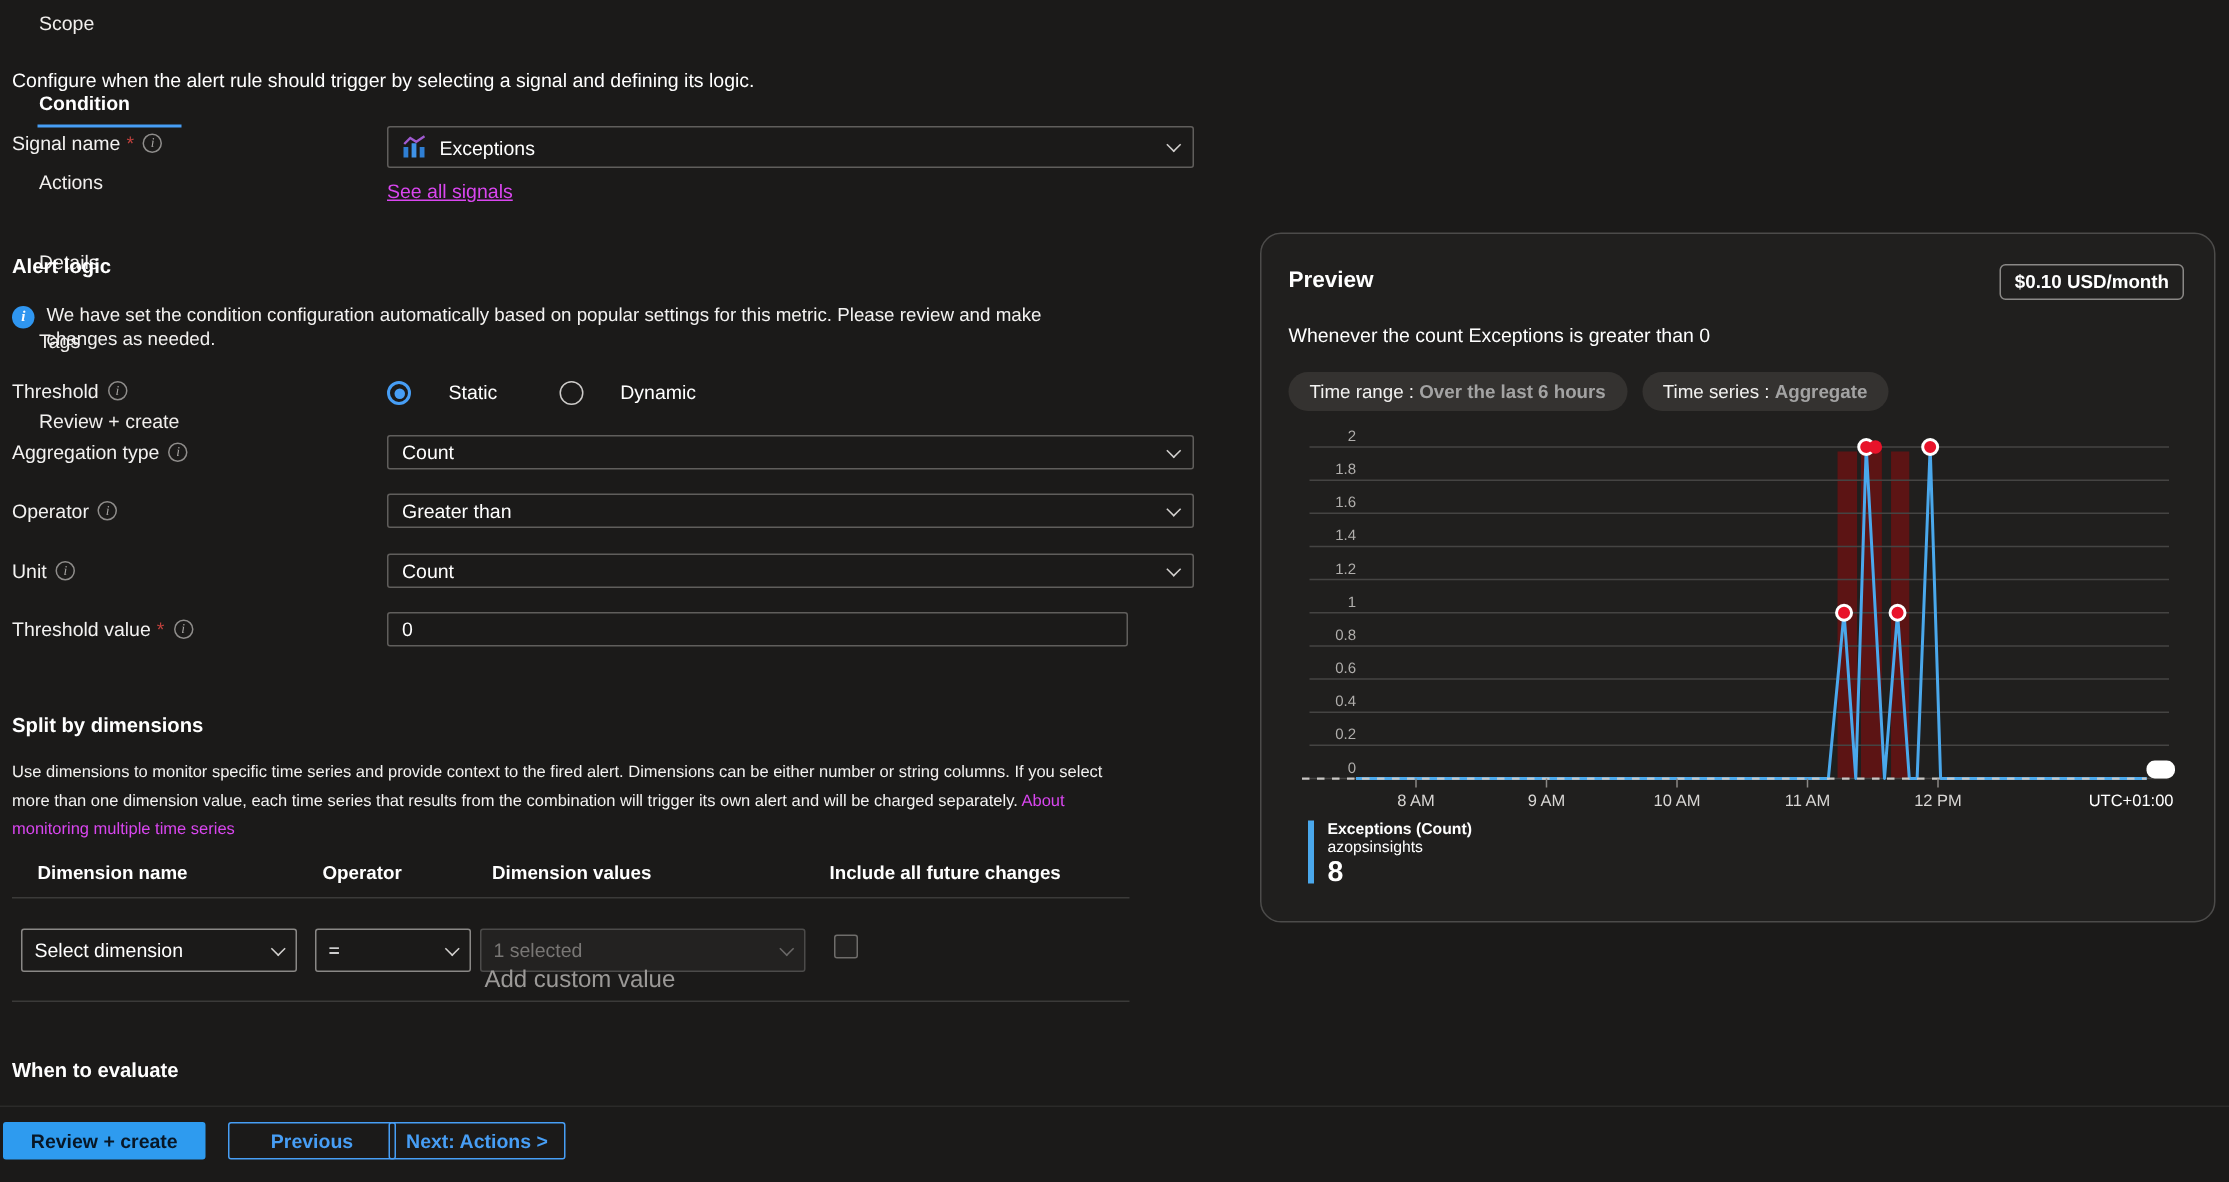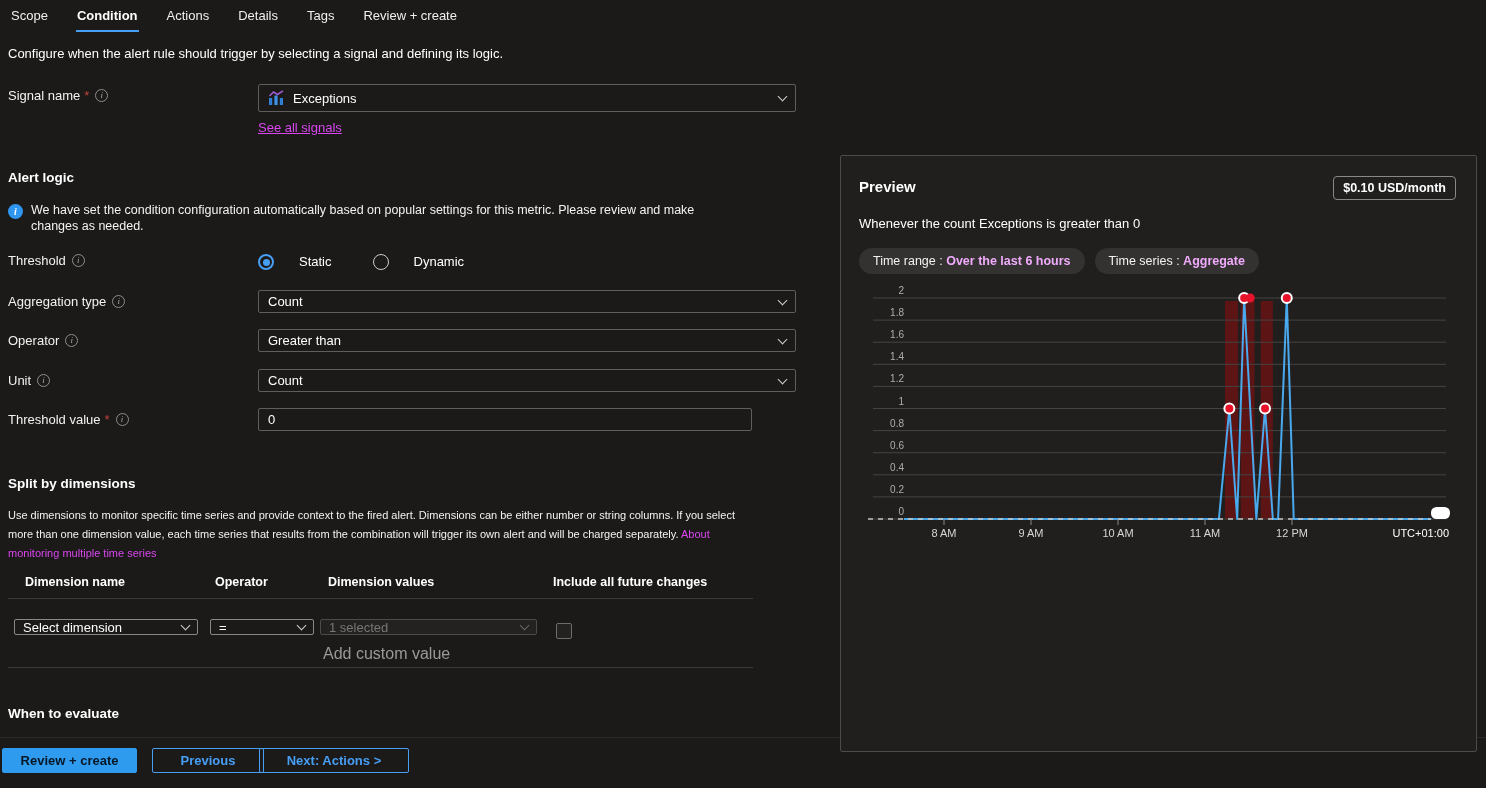--- a/index.html
+++ b/index.html
@@ -3,21 +3,21 @@
 <meta charset="utf-8">
 <style>
   * { margin:0; padding:0; box-sizing:border-box; }
   html,body { width:1486px; height:788px; }
   body {
     background:#1b1a19; color:#ffffff;
     font-family:"Liberation Sans", sans-serif; font-size:13px;
     position:relative; overflow:hidden;
   }
   
-  .tabs { position:absolute; top:6px; left:10px; display:flex; gap:27px; }
+  .tabs { position:absolute; top:6px; left:25px; display:flex; gap:27px;flex-direction:column; }
   .tab { font-size:13px; color:#f1efed; padding:2px 1px 7px 1px; border-bottom:2px solid transparent; }
   .tab.active { font-weight:bold; color:#ffffff; border-bottom:2px solid #479ef5; }
   
   .abs { position:absolute; }
   .lbl { position:absolute; left:8px; display:flex; align-items:center; gap:6px; font-size:13px; color:#f3f2f1; }
   .req { color:#c0413d; margin-left:-2px; }
   .info { width:13px; height:13px; border-radius:50%; border:1px solid #8f8d8b; color:#a8a6a4;
           font-size:9px; line-height:11px; text-align:center; font-style:italic;
           font-family:"Liberation Serif", serif; flex:none; }
   .heading { position:absolute; left:8px; font-weight:bold; font-size:13.5px; color:#ffffff; }
@@ -28,41 +28,41 @@
            padding:0 9px; cursor:pointer; }
   .chev { width:7px; height:7px; border-right:1.5px solid #d2d0ce; border-bottom:1.5px solid #d2d0ce;
           transform:rotate(45deg); margin-left:auto; margin-top:-3px; flex:none; }
   input.txt { position:absolute; left:258px; width:494px; background:#1b1a19; border:1px solid #605e5c;
               border-radius:2px; color:#ffffff; font-size:13px; padding:0 9px; font-family:inherit; }
   .radio { width:16px; height:16px; border-radius:50%; border:1px solid #cdcbc9; flex:none; position:relative; }
   .radio.sel { border:2px solid #479ef5; }
   .radio.sel::after { content:""; position:absolute; inset:2.5px; background:#479ef5; border-radius:50%; }
   .hr { position:absolute; left:8px; width:745px; height:1px; background:#3b3a39; }
   .colhead { position:absolute; font-weight:bold; font-size:12.5px; color:#ffffff; top:575px; }
-  .dd { position:absolute; background:#1b1a19; border:1px solid #8a8886; border-radius:2px; height:16px;
+  .dd { position:absolute; background:#1b1a19; border:1px solid #8a8886; border-radius:2px; height:29px;
         display:flex; align-items:center; padding:0 8px; font-size:13px; cursor:pointer; }
   .dd.disabled { border-color:#4c4b4a; background:#232221; color:#797775; cursor:default; }
   .checkbox { position:absolute; width:16px; height:16px; border:1px solid #6f6d6b; border-radius:2px; background:#232221; }
   .muted { color:#9b9997; }
   
   .footer-line { position:absolute; top:737px; left:0; width:1486px; height:1px; background:#2b2a29; }
   .btn { position:absolute; top:748px; height:25px; font-size:13px; font-weight:bold; border-radius:2px;
          display:flex; align-items:center; justify-content:center; cursor:pointer; font-family:inherit; }
   .btn.primary { background:#2e9bef; color:#081726; border:1px solid #2e9bef; }
   .btn.outline { background:transparent; color:#479ef5; border:1px solid #479ef5; }
   
-  .panel { position:absolute; left:840px; top:155px; width:637px; height:597px;
-           background:#201f1e; border:1px solid #4c4b4a; border-radius:2px; }
+  .panel { position:absolute; left:840px; top:155px; width:637px; height:460px;
+           background:#201f1e; border:1px solid #4c4b4a; border-radius:14px; }
   .panel-title { position:absolute; left:18px; top:22px; font-size:15px; font-weight:bold; }
   .badge { position:absolute; right:20px; top:20px; border:1px solid #8a8886; border-radius:4px;
            padding:4px 9px; font-size:12.5px; font-weight:bold; color:#ffffff; }
   .cond-text { position:absolute; left:18px; top:60px; font-size:13px; }
   .chips { position:absolute; left:18px; top:92px; display:flex; gap:10px; }
   .chip { background:#343230; border-radius:14px; padding:6px 14px; font-size:12.5px; color:#f3f2f1; }
-  .chip b { color:#f0abfc; }
+  .chip b { color:#a3a3a3; }
   .legend { position:absolute; left:31px; top:391px; display:flex; gap:9px; }
   .legend-bar { width:4px; height:42px; flex:none; }
   .legend-name { font-size:10.5px; font-weight:bold; line-height:12px; }
   .legend-res { font-size:10.5px; line-height:12px; }
   .legend-total { font-size:19px; font-weight:bold; line-height:20px; margin-top:1px; }
   svg text { font-family:"Liberation Sans", sans-serif; }
   
   .sig-icon { width:17px; height:16px; margin-right:8px; flex:none; }
   .binfo { width:15px; height:15px; border-radius:50%; background:#2f96f0; color:#ffffff; font-size:10px;
            line-height:15px; text-align:center; font-weight:bold; font-style:italic;
@@ -178,21 +178,21 @@
 </div>
 <div class="checkbox" style="left:556px; top:623px;"></div>
 <div class="abs muted" style="left:323px; top:645px; font-size:16px;">Add custom value</div>
 <div class="hr" style="top:667px;"></div>
 
 <div class="heading" style="top:706px;">When to evaluate</div>
 
 <div class="footer-line"></div>
 <button class="btn primary" style="left:2px; width:135px;">Review + create</button>
 <button class="btn outline" style="left:152px; width:112px;">Previous</button>
-<button class="btn outline" style="left:259px; width:150px;">Next: Actions &gt;</button>
+<button class="btn outline" style="left:259px; width:118px;">Next: Actions &gt;</button>
 
 <div class="panel">
   <div class="panel-title">Preview</div>
   <div class="badge">$0.10 USD/month</div>
   <div class="cond-text">Whenever the count Exceptions is greater than 0</div>
   <div class="chips">
     <div class="chip">
       <span>Time range : </span><b>Over the last 6 hours</b>
     </div>
     <div class="chip">
@@ -240,13 +240,21 @@
       <text x="431" y="251" text-anchor="middle" fill="#d8d6d4" font-size="11">12 PM</text>
       <text x="588" y="251" text-anchor="end" fill="#ffffff" font-size="11">UTC+01:00</text>
       <circle cx="368.35999999999996" cy="122.5" r="5" fill="#e8132a" stroke="#ffffff" stroke-width="2"></circle>
       <circle cx="383.1499999999999" cy="12" r="5" fill="#e8132a" stroke="#ffffff" stroke-width="2"></circle>
       <circle cx="389.23999999999995" cy="12" r="4.5" fill="#e8132a" stroke="none" stroke-width="0"></circle>
       <circle cx="404.03" cy="122.5" r="5" fill="#e8132a" stroke="#ffffff" stroke-width="2"></circle>
       <circle cx="425.78" cy="12" r="5" fill="#e8132a" stroke="#ffffff" stroke-width="2"></circle>
       <rect x="570" y="221" width="19" height="12" rx="5.5" fill="#ffffff"></rect>
     </svg>
 
+  <div class="legend">
+    <div class="legend-bar" id="legend-bar" style="background: rgb(74, 168, 236);"></div>
+    <div>
+      <div class="legend-name">Exceptions (Count)</div>
+      <div class="legend-res">azopsinsights</div>
+      <div class="legend-total">8</div>
+    </div>
+  </div>
 </div>
 
 </body></html>

